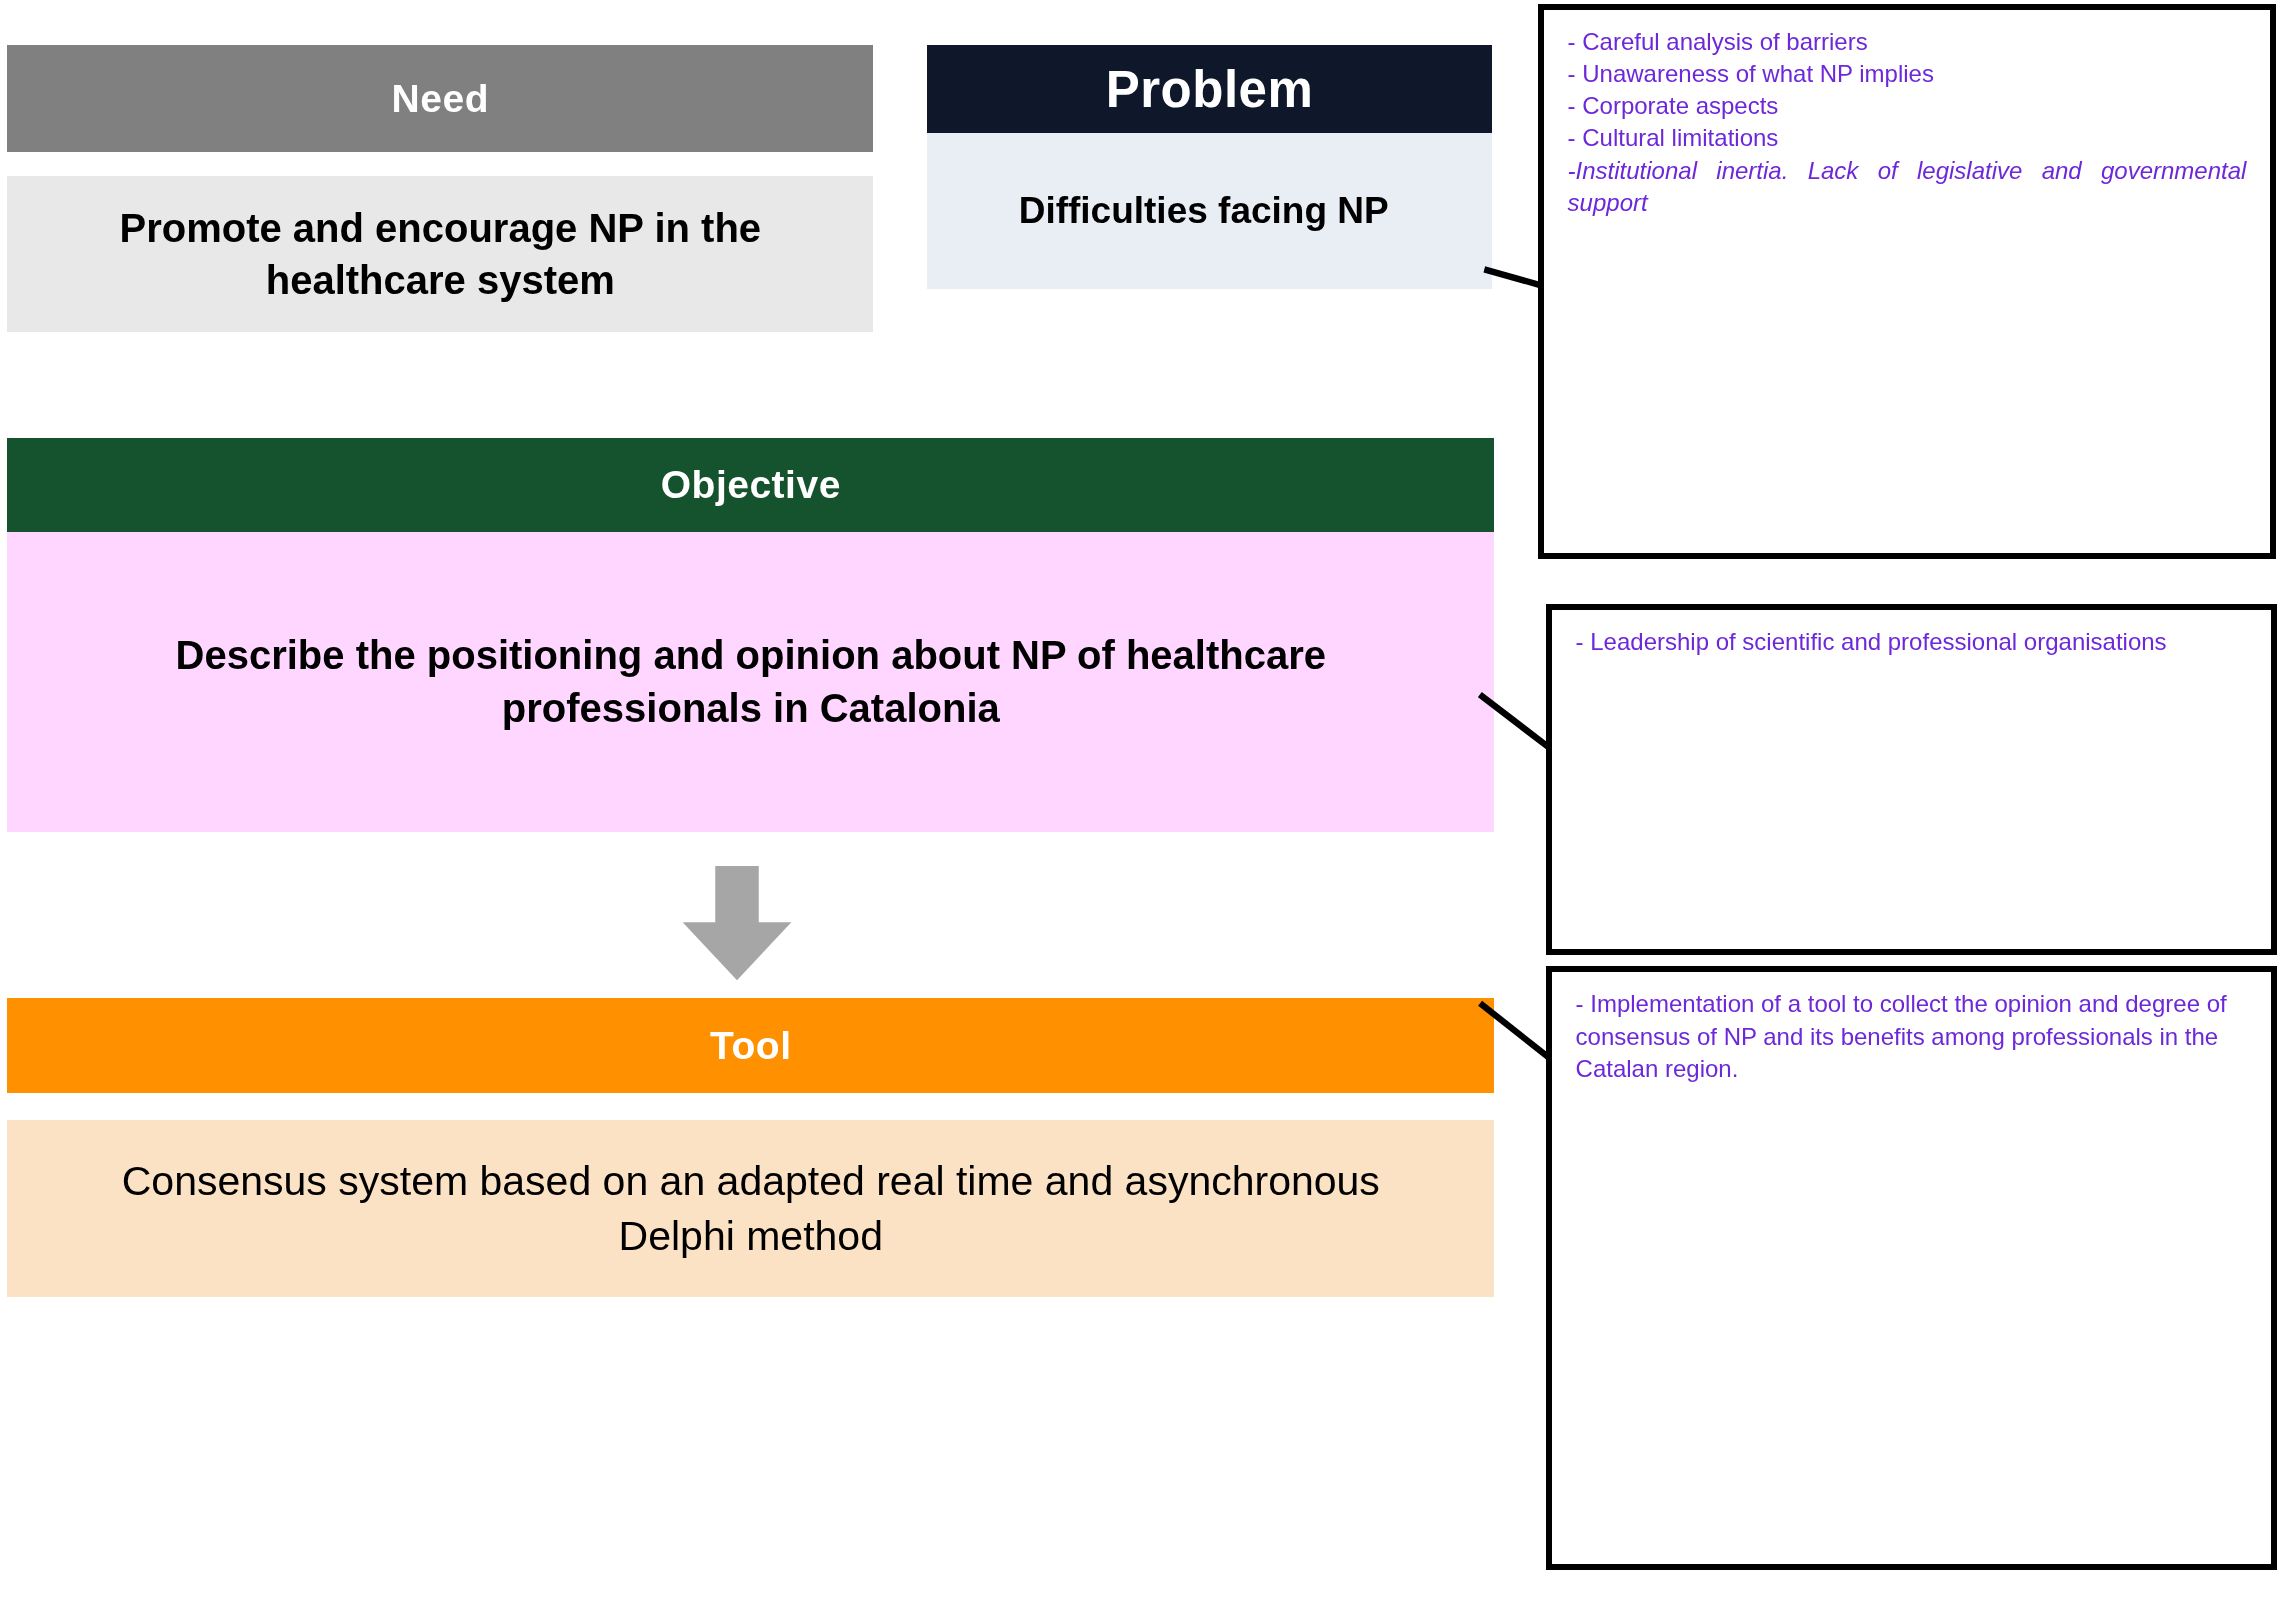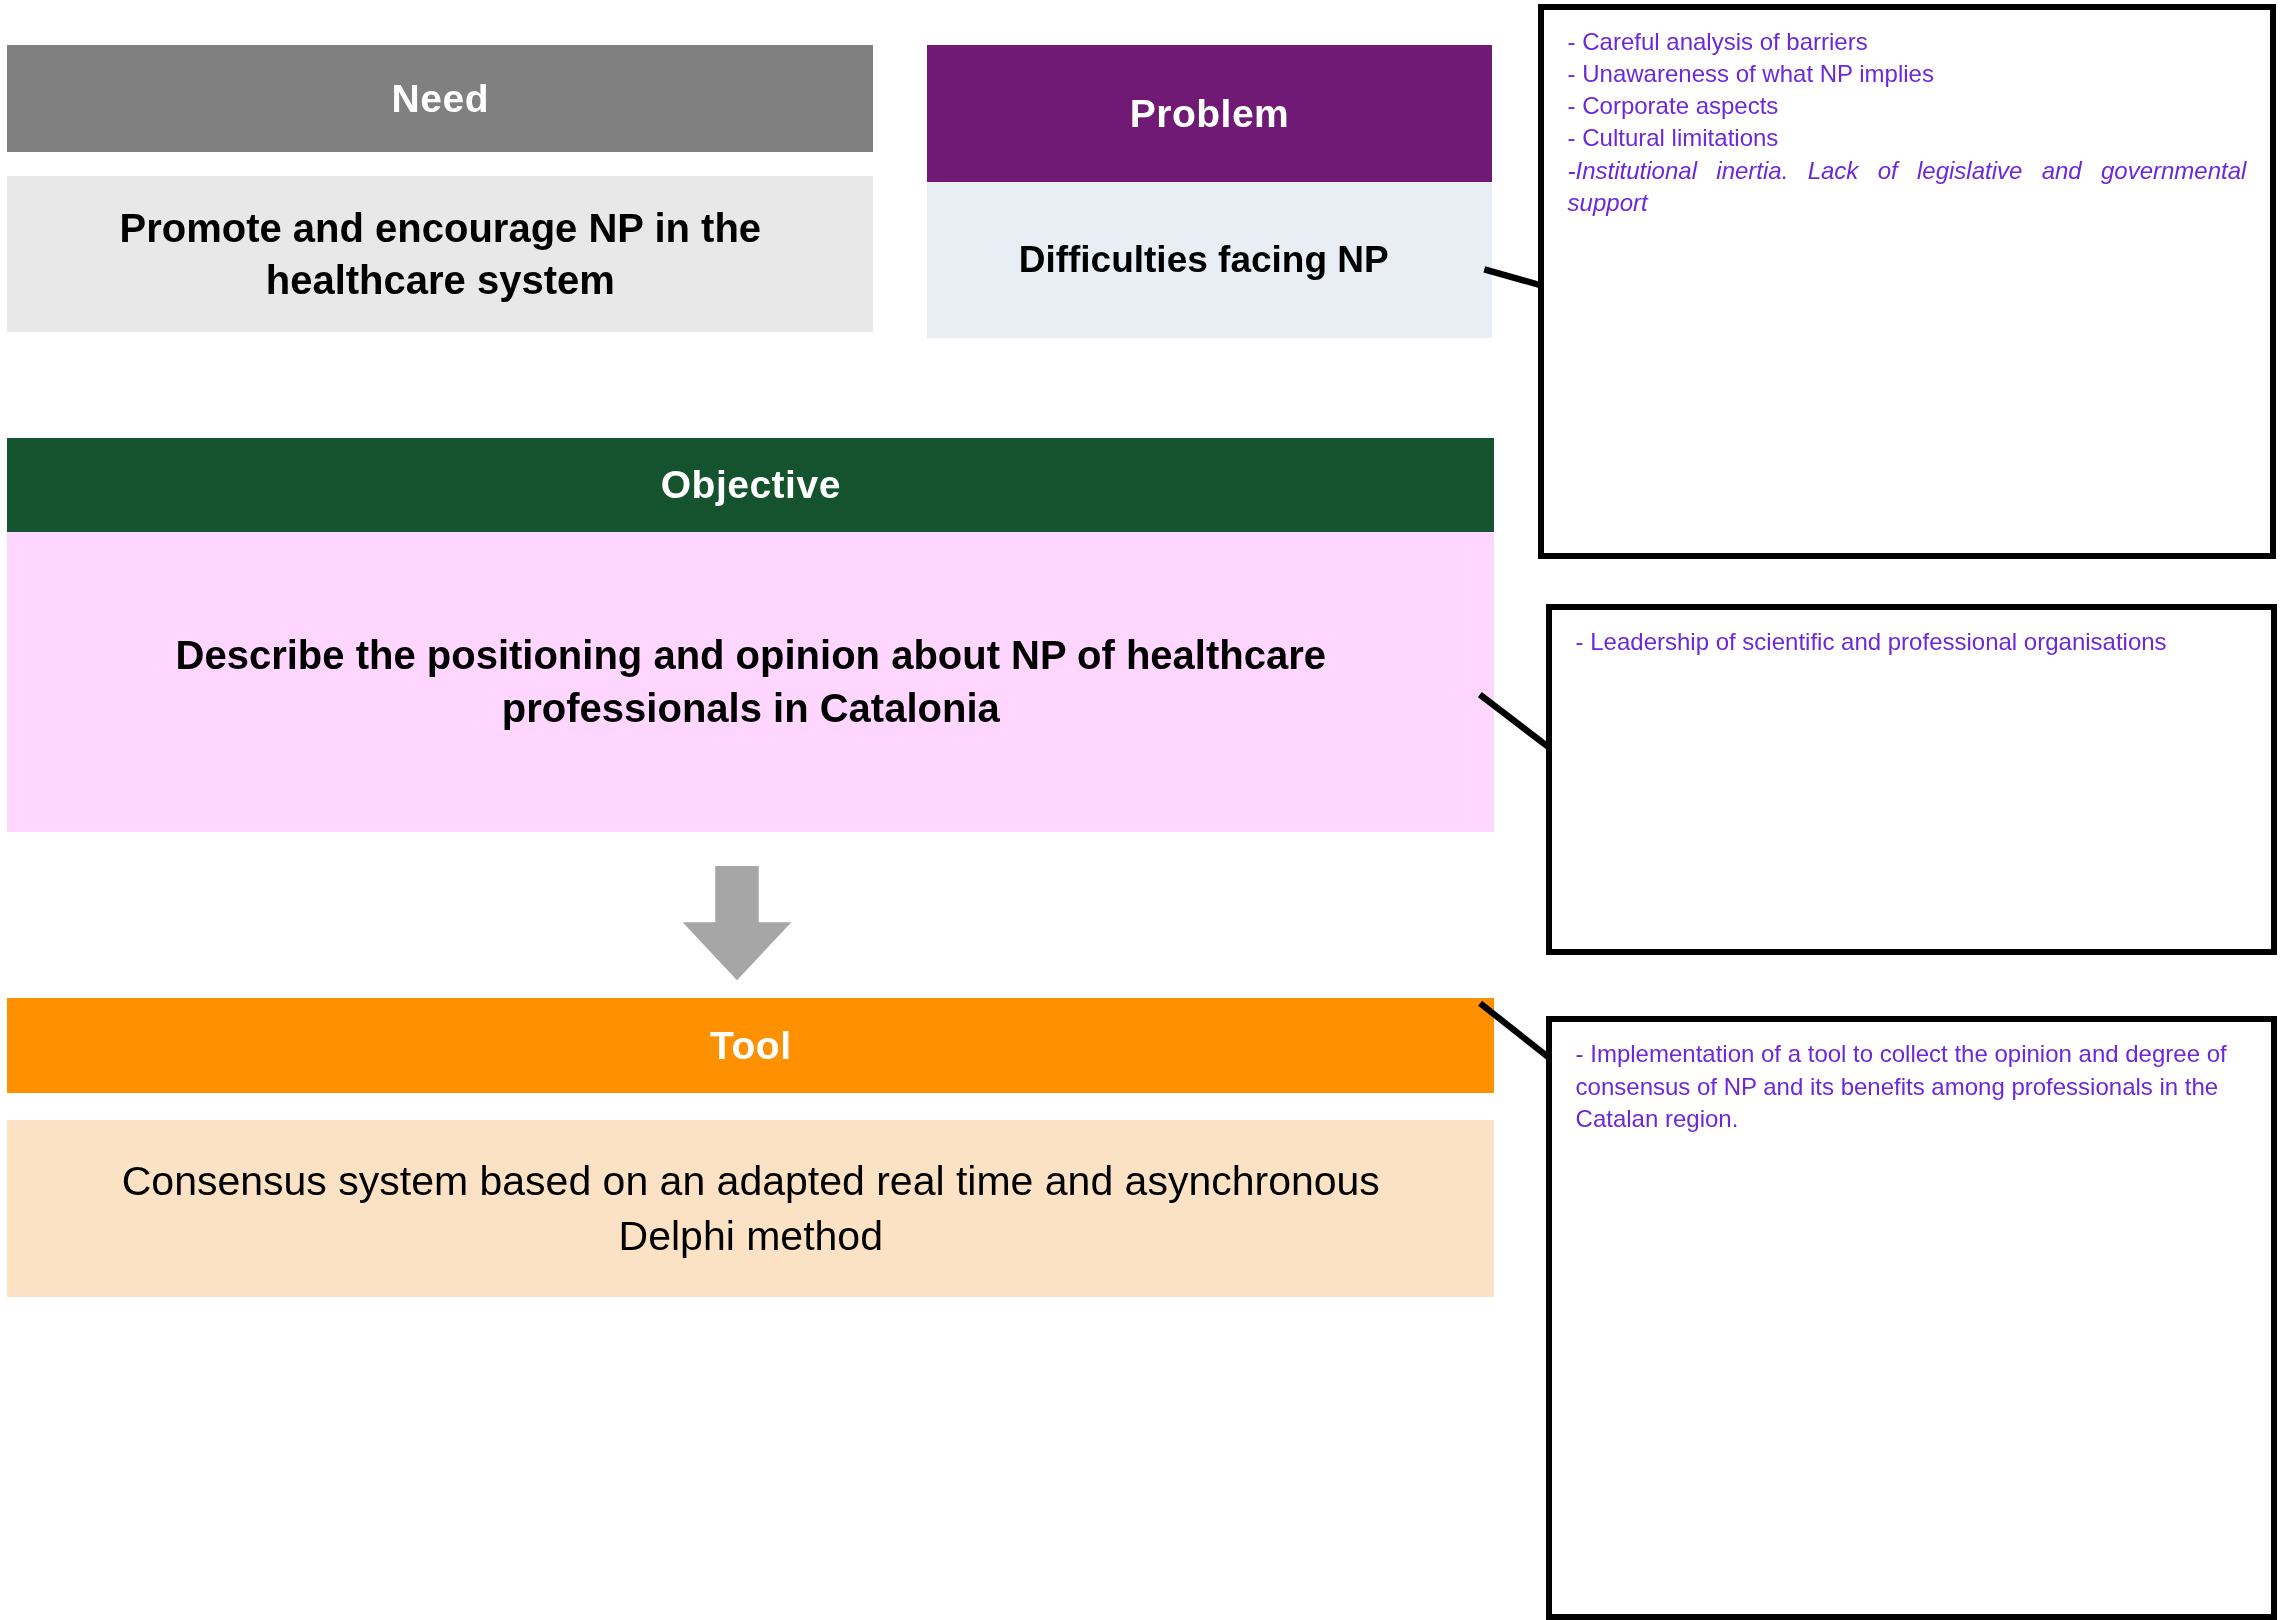--- a/index.html
+++ b/index.html
@@ -61,23 +61,23 @@
     background: #e8e8e8;
     font-size: 40px;
     font-weight: bold;
     line-height: 1.30;
     margin-top: 24px;
   }
 
   
   #problem-block { left: 927px; top: 45px; width: 565px; }
   #problem-block .block-header {
-    height: 137px;
-    background: #701a75;
-    font-size: 39px;
+    height: 88px;
+    background: #0f172a;
+    font-size: 51px;
   }
   #problem-block .block-body {
     height: 156px;
     background: #e8eef4;
     font-size: 37px;
     font-weight: bold;
     line-height: 1.30;
     padding-left: 12px;
   }
 
@@ -133,21 +133,21 @@
     padding: 16.4px 23.6px 16.4px 23.6px;
     color: #6d28d9;
     font-size: 24px;
     line-height: 1.34;
   }
   .callout p { margin: 0; }
   .callout p.justified { text-align: justify; text-align-last: left; font-style: italic; }
 
   #callout-problem { left: 1538px; top: 3.6px;    width: 738px; height: 555px; }
   #callout-objective { left: 1546px; top: 604px;  width: 731px; height: 351px; }
-  #callout-tool    { left: 1546px; top: 1016px; width: 731px; height: 604px; }
+  #callout-tool    { left: 1546px; top: 966px; width: 731px; height: 604px; }
 
   
   .connector {
     position: absolute;
     pointer-events: none;
   }
 </style>
 </head>
 <body>
 

